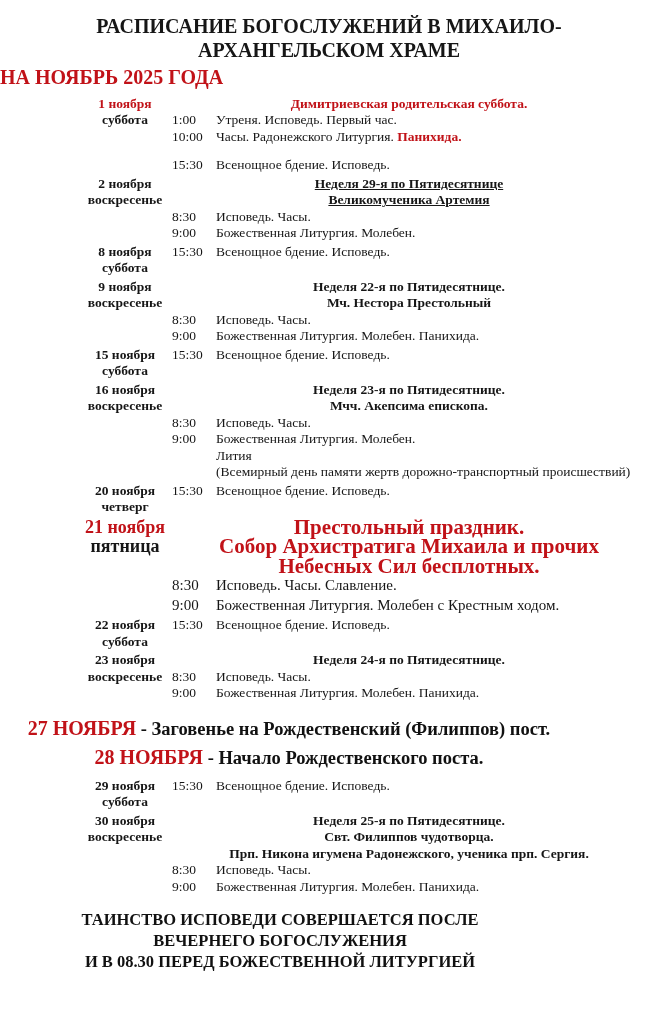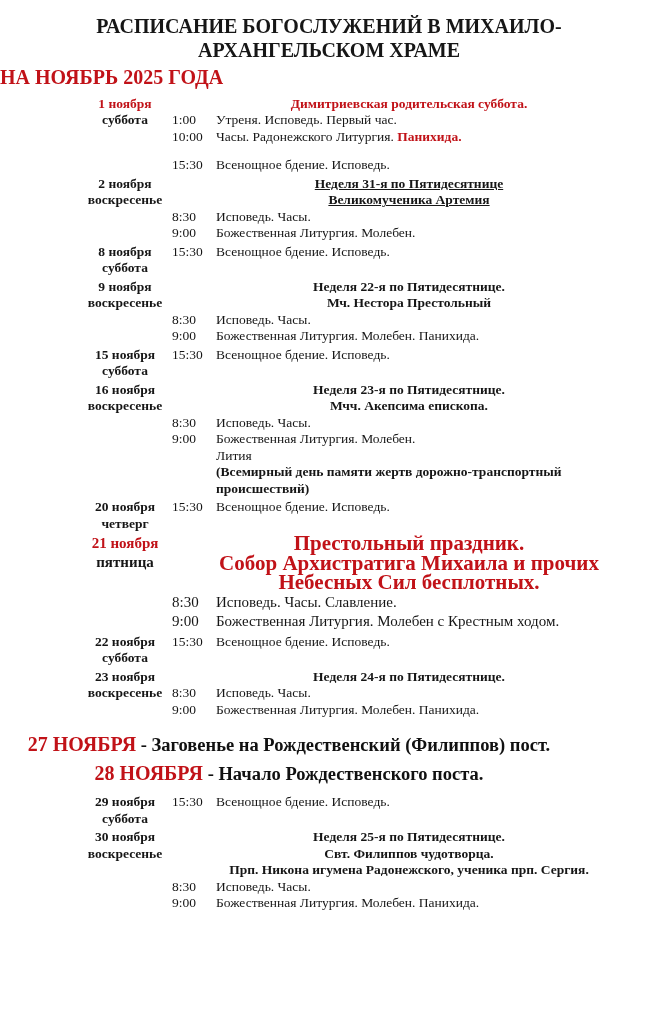--- a/index.html
+++ b/index.html
@@ -25,31 +25,31 @@
     color: var(--red);
   }
   .day-block {
     display: flex;
     padding: 0 12px 0 78px;
     margin-bottom: 2px;
     font-size: 13.5px; line-height: 16.5px;
   }
   .date-col { flex: 0 0 94px; width: 94px; text-align: center; font-weight: bold; }
   .date.red { color: var(--red); }
-  .lg-date { font-size: 15px; line-height: 19px; }
+  .lg-date { font-size: 18px; line-height: 19px; }
   .main-col { flex: 1; min-width: 0; }
   .heading { font-weight: bold; text-align: center; }
   .heading.red { color: var(--red); }
   .heading.u { text-decoration: underline; }
   .heading.lg { font-size: 21px; line-height: 19.5px; }
   .row { display: flex; }
   .row .time { flex: 0 0 44px; }
   .row.lg { font-size: 15px; line-height: 19.5px; }
   .rtext { flex: 1; min-width: 0; }
-  .rtext.b { font-weight: bold; }
+  .rtext.b { font-weight: normal; }
   .part.red { color: var(--red); margin-top: 24px; }
   .part.b { font-weight: bold; }
   .gap { height: 12px; }
   .announcement {
     width: 578px; margin: 12px 0 6px 0;
     text-align: center; font-weight: bold;
     font-size: 18.5px; line-height: 1.45; color: #111;
   }
   .ann-date { color: var(--red); font-size: 20px; }
   .footer {
@@ -87,21 +87,21 @@
             <span class="rtext"><span class="part">Всенощное бдение. Исповедь.</span></span>
           </div>
         </div>
       </div>
       <div class="day-block">
         <div class="date-col">
           <div class="date">2 ноября</div>
           <div class="weekday">воскресенье</div>
         </div>
         <div class="main-col">
-          <div class="heading u">Неделя 31-я по Пятидесятнице</div>
+          <div class="heading u">Неделя 29-я по Пятидесятнице</div>
           <div class="heading u">Великомученика Артемия</div>
           <div class="row">
             <span class="time">8:30</span>
             <span class="rtext"><span class="part">Исповедь. Часы.</span></span>
           </div>
           <div class="row">
             <span class="time">9:00</span>
             <span class="rtext"><span class="part">Божественная Литургия. Молебен.</span></span>
           </div>
         </div>
@@ -263,13 +263,18 @@
             <span class="rtext"><span class="part">Исповедь. Часы.</span></span>
           </div>
           <div class="row">
             <span class="time">9:00</span>
             <span class="rtext"><span class="part">Божественная Литургия. Молебен. Панихида.</span></span>
           </div>
         </div>
       </div>
     </div>
 
+  <div class="footer">
+    <div>ТАИНСТВО ИСПОВЕДИ СОВЕРШАЕТСЯ ПОСЛЕ</div>
+    <div>ВЕЧЕРНЕГО БОГОСЛУЖЕНИЯ</div>
+    <div>И В 08.30 ПЕРЕД БОЖЕСТВЕННОЙ ЛИТУРГИЕЙ</div>
+  </div>
 </div>
 
 </body></html>

